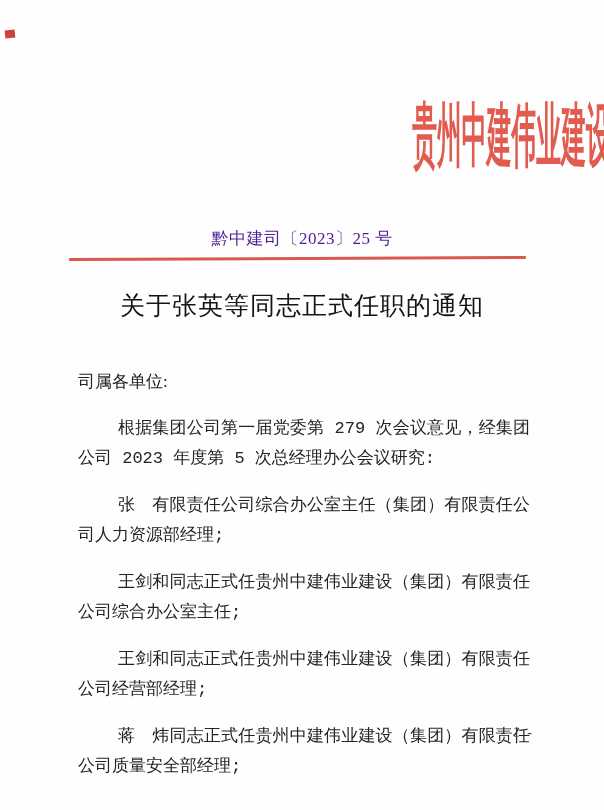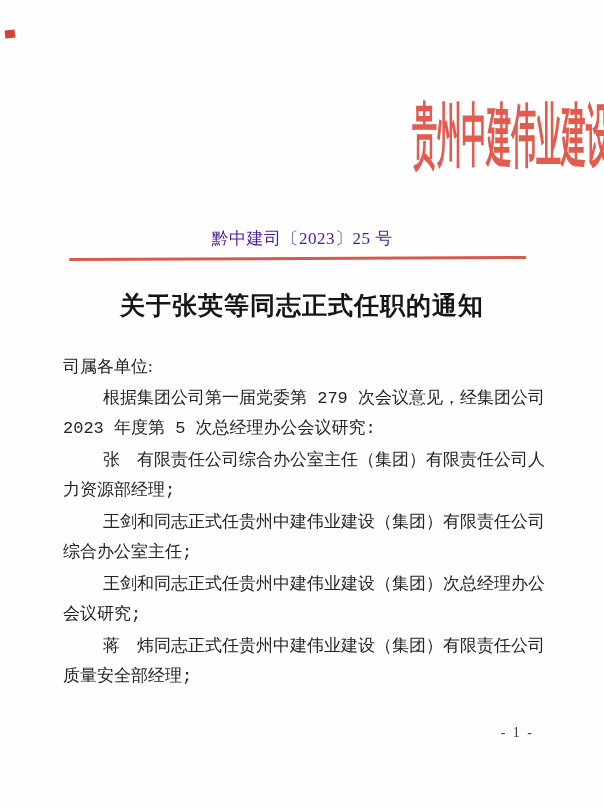--- a/index.html
+++ b/index.html
@@ -43,32 +43,32 @@
   .red-rule {
     position: absolute; left: 69px; top: 257px;
     width: 457px; height: 3px;
     background: #d75b4d;
     border-radius: 1px;
     transform: rotate(-0.25deg);
   }
   .doc-title {
     position: absolute; top: 289px; left: 0;
     width: 604px; text-align: center;
-    font-size: 25px; font-weight: bold;
+    font-size: 25px; font-weight: normal;
     color: #151515; letter-spacing: 1px;
     font-family: "Liberation Sans", "DejaVu Sans", sans-serif;
   }
   .doc-body {
     position: absolute; top: 351px; left: 62px;
     width: 484px;
     font-size: 17px; line-height: 30.5px;
     color: #232323;
     text-align: justify;
   }
-  .doc-body p { margin: 1px; padding: 0; }
+  .doc-body p { margin: 16px; padding: 0; }
   .para { text-indent: 40px; font-family: Liberation Mono, monospace; }
   .page-number {
     position: absolute; top: 725px; right: 70px;
     font-size: 14px; color: #3c3c3c;
     letter-spacing: 2px;
     font-family: "Liberation Serif", "DejaVu Serif", serif;
   }
 </style>
 </head>
 <body>
@@ -85,19 +85,19 @@
 
   <div class="red-rule"></div>
 
   <div class="doc-title">关于张英等同志正式任职的通知</div>
 
   <div class="doc-body">
     <p class="salutation">司属各单位:</p>
     <p class="para">根据集团公司第一届党委第 279 次会议意见，经集团公司 2023 年度第 5 次总经理办公会议研究:</p>
     <p class="para">张　有限责任公司综合办公室主任（集团）有限责任公司人力资源部经理;</p>
     <p class="para">王剑和同志正式任贵州中建伟业建设（集团）有限责任公司综合办公室主任;</p>
-    <p class="para">王剑和同志正式任贵州中建伟业建设（集团）次总经理办公会议研究;</p>
+    <p class="para">王剑和同志正式任贵州中建伟业建设（集团）有限责任公司经营部经理;</p>
     <p class="para">蒋　炜同志正式任贵州中建伟业建设（集团）有限责任公司质量安全部经理;</p>
   </div>
 
   <div class="page-number">- 1 -</div>
 
 </div>
 
 </body></html>

